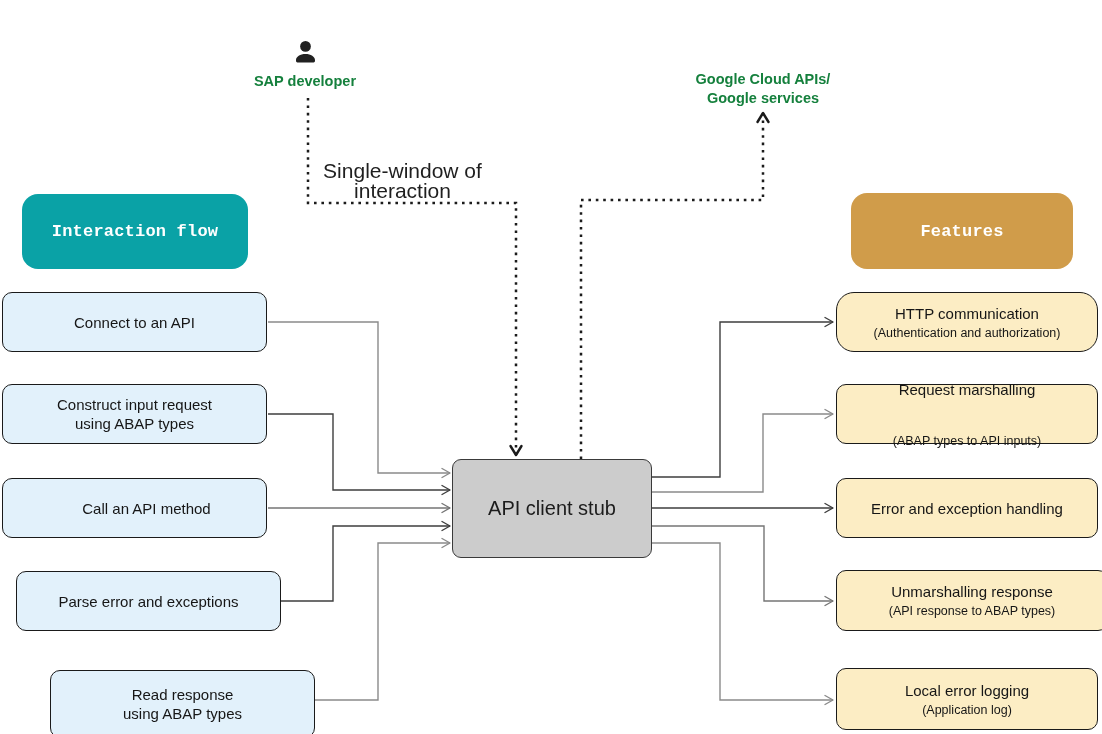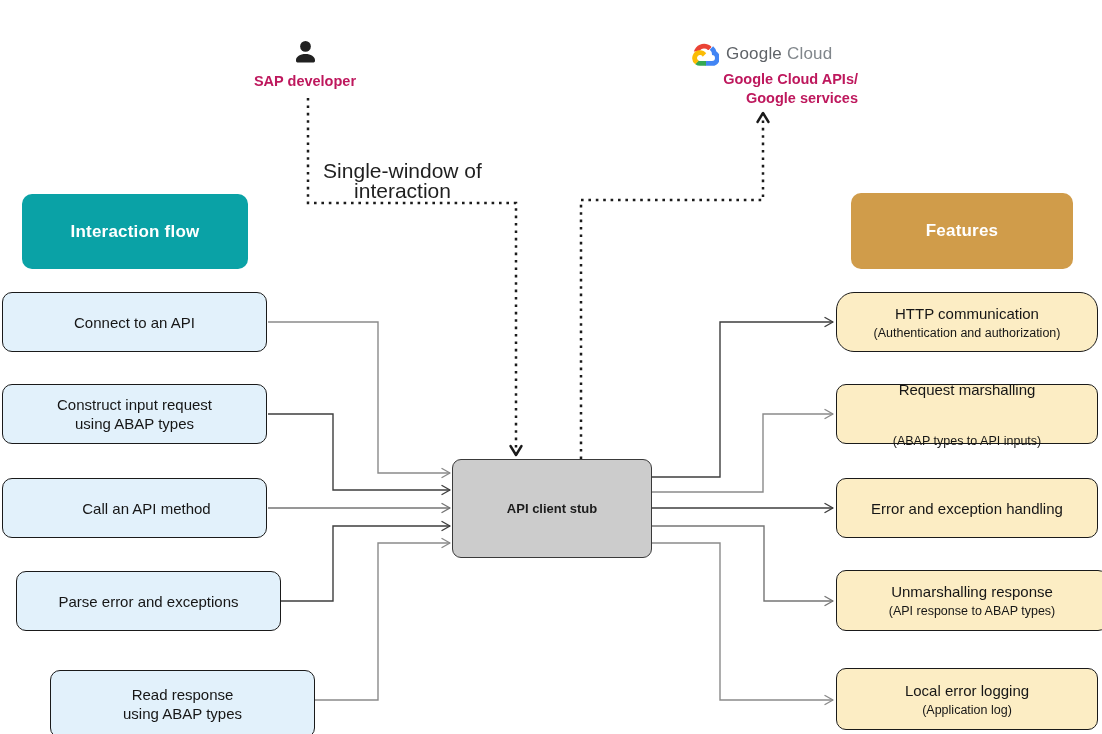--- a/index.html
+++ b/index.html
@@ -11,30 +11,30 @@
   .abs{position:absolute;}
   .node{
     position:absolute;box-sizing:border-box;border:1.2px solid #1a1a1a;border-radius:10px;
     display:flex;flex-direction:column;align-items:center;justify-content:center;
     text-align:center;background:#fff;
   }
   .node .title{font-size:15px;line-height:19px;color:#161616;white-space:pre-line;}
   .node .subtitle{font-size:12.5px;line-height:16px;color:#161616;margin-top:2px;}
   .node .subtitle:empty{display:none;}
   .header{
-    position:absolute;box-sizing:border-box;border:none;border-radius:10px;
+    position:absolute;box-sizing:border-box;border:none;border-radius:16px;
     display:flex;align-items:center;justify-content:center;text-align:center;
-    color:#ffffff;font-weight:bold;font-size:17px;letter-spacing:.2px;
+    color:#ffffff;font-weight:bold;font-size:17px;letter-spacing:.2px;font-family:Liberation Mono, monospace;
   }
   .stub{
     position:absolute;box-sizing:border-box;border:1.6px solid #3a3a3a;border-radius:9px;
     display:flex;align-items:center;justify-content:center;
-    font-weight:bold;font-size:13px;color:#1c1c1c;
+    font-weight:normal;font-size:20px;color:#1c1c1c;
   }
-  .caption{position:absolute;text-align:center;font-weight:bold;font-size:14.5px;line-height:19px;color:#be185d;white-space:pre-line;}
+  .caption{position:absolute;text-align:center;font-weight:bold;font-size:14.5px;line-height:19px;color:#15803d;white-space:pre-line;}
   .annotation{position:absolute;text-align:center;font-size:21px;line-height:20px;color:#1f1f1f;white-space:pre-line;}
   .lockup{position:absolute;display:flex;align-items:center;gap:7px;}
   .wordmark{font-size:17px;letter-spacing:.2px;}
   .wordmark .g{color:#5f6368;}
   .wordmark .c{color:#80868b;}
 </style>
 </head>
 <body>
 
 <div class="canvas">
@@ -65,30 +65,21 @@
       <polyline points="581,459 581,200 763,200 763,113" fill="none" stroke="#1b1b1b" stroke-width="2.5" stroke-dasharray="2.6 4.8"></polyline>
       <path d="M 768.5 122 L 763 113 L 757.5 122" fill="none" stroke="#1b1b1b" stroke-width="2.4" stroke-linecap="round" stroke-linejoin="round"></path>
     </svg>
 
   <svg class="abs" style="left:289px;top:38px;" width="33" height="33" viewBox="0 0 24 24">
     <circle cx="12" cy="6.1" r="3.9" fill="#212121"></circle>
     <path d="M12 11.6c-3.9 0-6.9 1.9-6.9 4.4v.8a1 1 0 0 0 1 1h11.8a1 1 0 0 0 1-1v-.8c0-2.5-3-4.4-6.9-4.4z" fill="#212121"></path>
   </svg>
   <div class="caption" style="left:225px;top:72px;width:160px;">SAP developer</div>
 
-  <div class="lockup" style="left:691px;top:42px;">
-    <svg width="28" height="24" viewBox="0 0 87 78">
-      <path fill="#EA4335" d="M52.87 25.63h2.73l7.78-7.78.38-3.3C49.29 1.77 27.23 3.18 14.45 17.67a35.3 35.3 0 0 0-7.28 13.53c.87-.36 1.83-.41 2.73-.16l15.56-2.57s.79-1.31 1.2-1.23a19.6 19.6 0 0 1 26.21-1.61z"></path>
-      <path fill="#4285F4" d="M80.6 31.2a35.23 35.23 0 0 0-10.62-17.12L59.06 25a19.53 19.53 0 0 1 7.17 15.49v1.94a9.72 9.72 0 0 1 0 19.44H46.78l-1.94 1.97v11.67l1.94 1.94h19.45A25.28 25.28 0 0 0 80.6 31.2z"></path>
-      <path fill="#34A853" d="M27.32 77.4h19.43V61.85H27.32a9.66 9.66 0 0 1-4.01-.87l-2.75.84-7.83 7.78-.68 2.75a25.17 25.17 0 0 0 15.27 5.05z"></path>
-      <path fill="#FBBC05" d="M27.32 26.9a25.28 25.28 0 0 0-15.26 45.35l11.27-11.27a9.72 9.72 0 1 1 12.86-12.86l11.27-11.27a25.27 25.27 0 0 0-20.14-9.95z"></path>
-    </svg>
-    <div class="wordmark"><span class="g">Google</span> <span class="c">Cloud</span></div>
-  </div>
-  <div class="caption" style="left:668px;top:70px;width:190px;text-align:right;">Google Cloud APIs/
+  <div class="caption" style="left:668px;top:70px;width:190px;">Google Cloud APIs/
 Google services</div>
 
   <div class="annotation" style="left:315px;top:161px;width:175px;">Single-window of
 interaction</div>
 
   <div class="header" style="left: 22px; top: 194px; width: 226px; height: 75px; background: rgb(10, 162, 166);">Interaction flow</div>
   <div class="header" style="left: 851px; top: 193px; width: 222px; height: 76px; background: rgb(208, 156, 74);">Features</div>
 
   <div class="node step" style="left: 2px; top: 292px; width: 265px; height: 60px; background: rgb(226, 241, 251);">
     <div class="title">Connect to an API</div>

